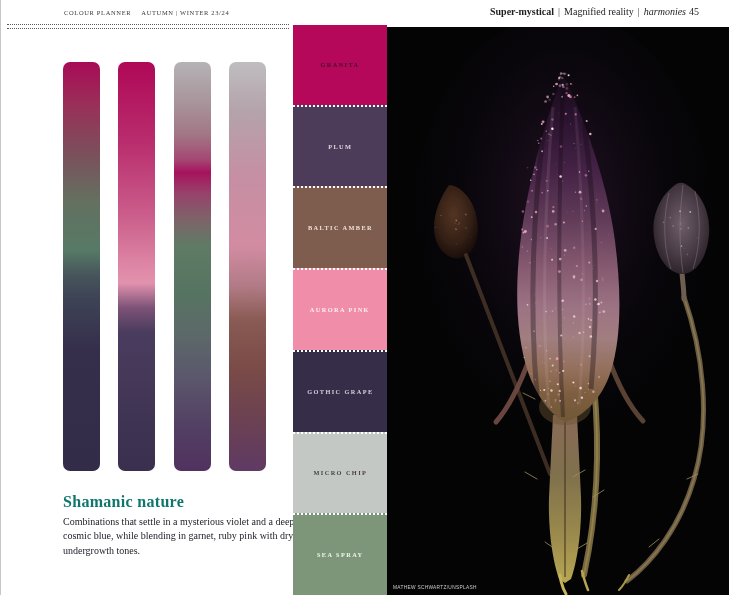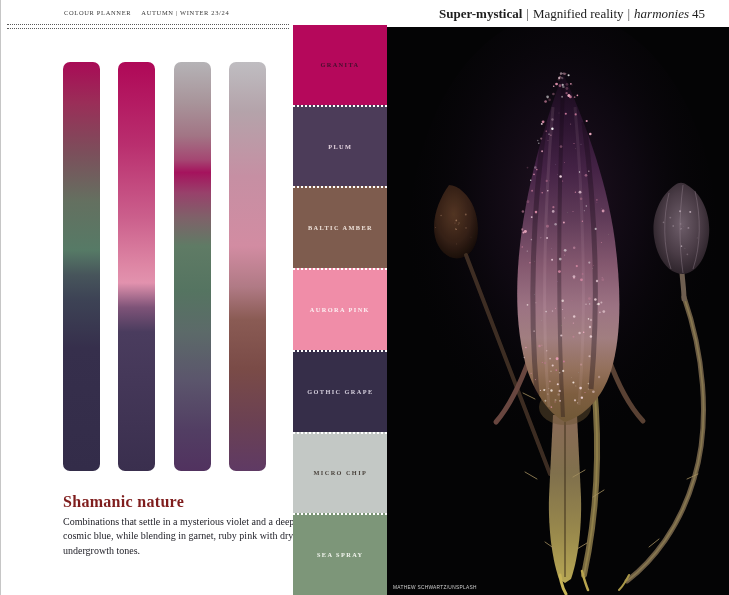--- a/index.html
+++ b/index.html
@@ -5,32 +5,32 @@
   html,body{margin:0;padding:0;background:#9a9a9a;}
   .page{position:relative;width:729px;height:595px;background:#ffffff;overflow:hidden;
         font-family:"Liberation Serif",serif;border-left:1px solid #c6c6c6;box-sizing:border-box;}
 
   
   .header-left{position:absolute;left:63px;top:9px;font-size:9px;letter-spacing:.9px;color:#3a3a3a;
                transform:scale(.72);transform-origin:0 0;white-space:nowrap;}
   .header-left .gap{display:inline-block;width:14px;}
   .dotted-rule{position:absolute;left:6px;top:24px;width:282px;height:3px;
                border-top:1px dotted #5a5a5a;border-bottom:1px dotted #5a5a5a;}
-  .header-right{position:absolute;right:24px;top:6px;font-size:13px;color:#1e1e1e;white-space:nowrap;}
+  .header-right{position:absolute;right:30px;top:6px;font-size:10px;color:#1e1e1e;white-space:nowrap;}
   .header-right .theme{font-weight:bold;}
   .header-right .sep{margin:0 4px;color:#444;}
   .header-right .section{font-style:italic;}
   .header-right .pagenum{margin-left:3px;}
 
   
   .bars{position:absolute;left:62px;top:62px;width:203px;height:409px;display:flex;justify-content:space-between;}
   .bar{width:37px;height:100%;border-radius:7px;}
 
   
-  .block-title{position:absolute;left:62px;top:493px;font-size:16px;font-weight:bold;color:#7f1d1d;letter-spacing:.3px;}
+  .block-title{position:absolute;left:62px;top:493px;font-size:16px;font-weight:bold;color:#0f766e;letter-spacing:.3px;}
   .block-desc{position:absolute;left:62px;top:515px;width:238px;font-size:10px;line-height:1.43;color:#1c1c24;}
 
   
   .swatches{position:absolute;left:292px;top:25px;width:94px;height:570px;display:flex;flex-direction:column;}
   .swatch{flex:1;display:flex;align-items:center;justify-content:center;}
   .swatch + .swatch{border-top:2px dotted #ffffff;}
   .swatch-label{font-size:9px;font-weight:bold;letter-spacing:2px;transform:scale(.7);white-space:nowrap;}
 
   
   .photo{position:absolute;left:386px;top:27px;width:343px;height:568px;background:#040405;}

